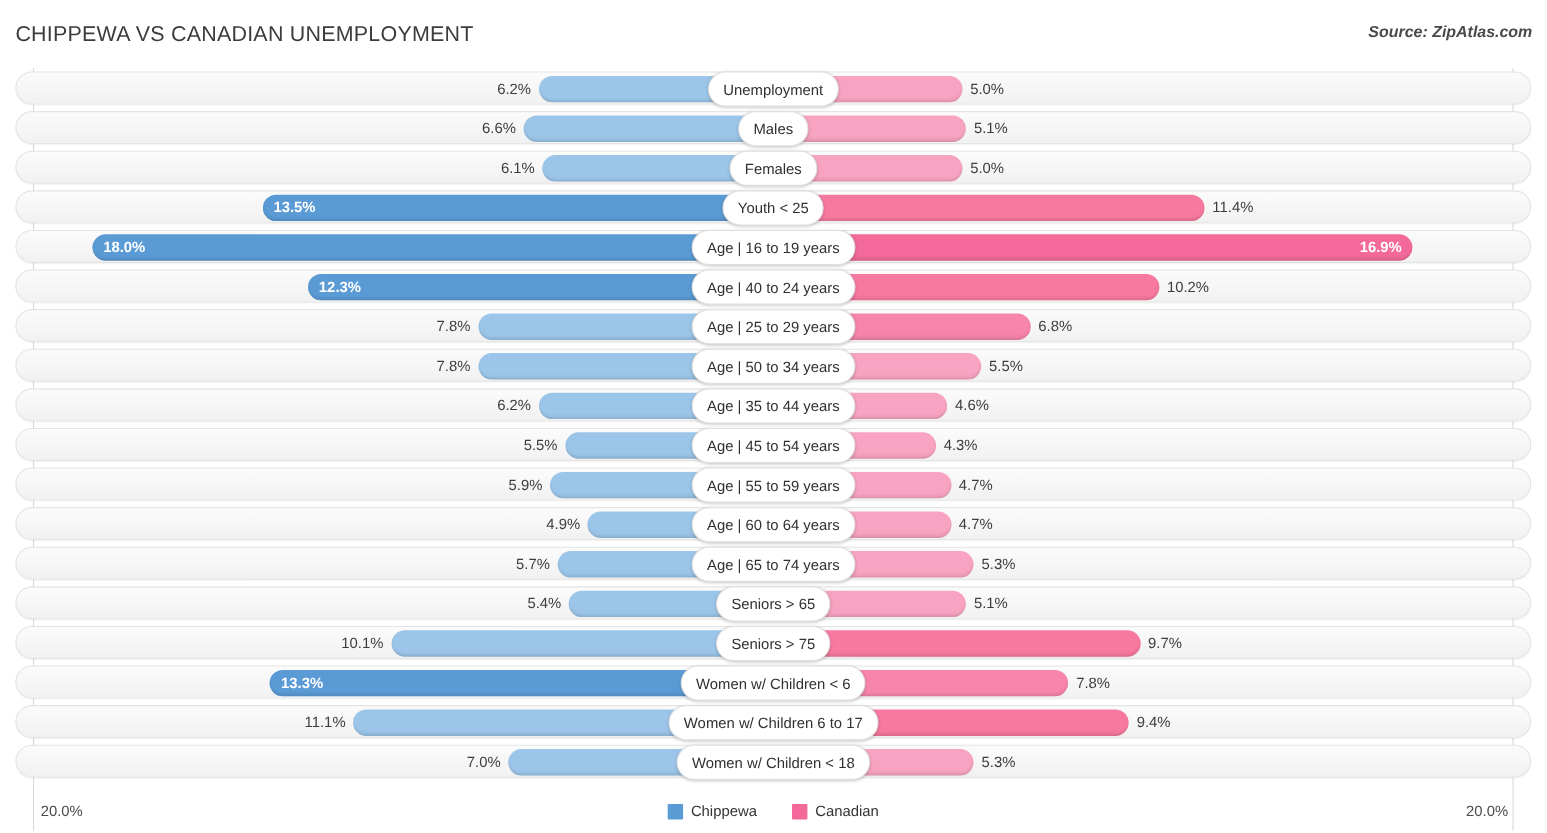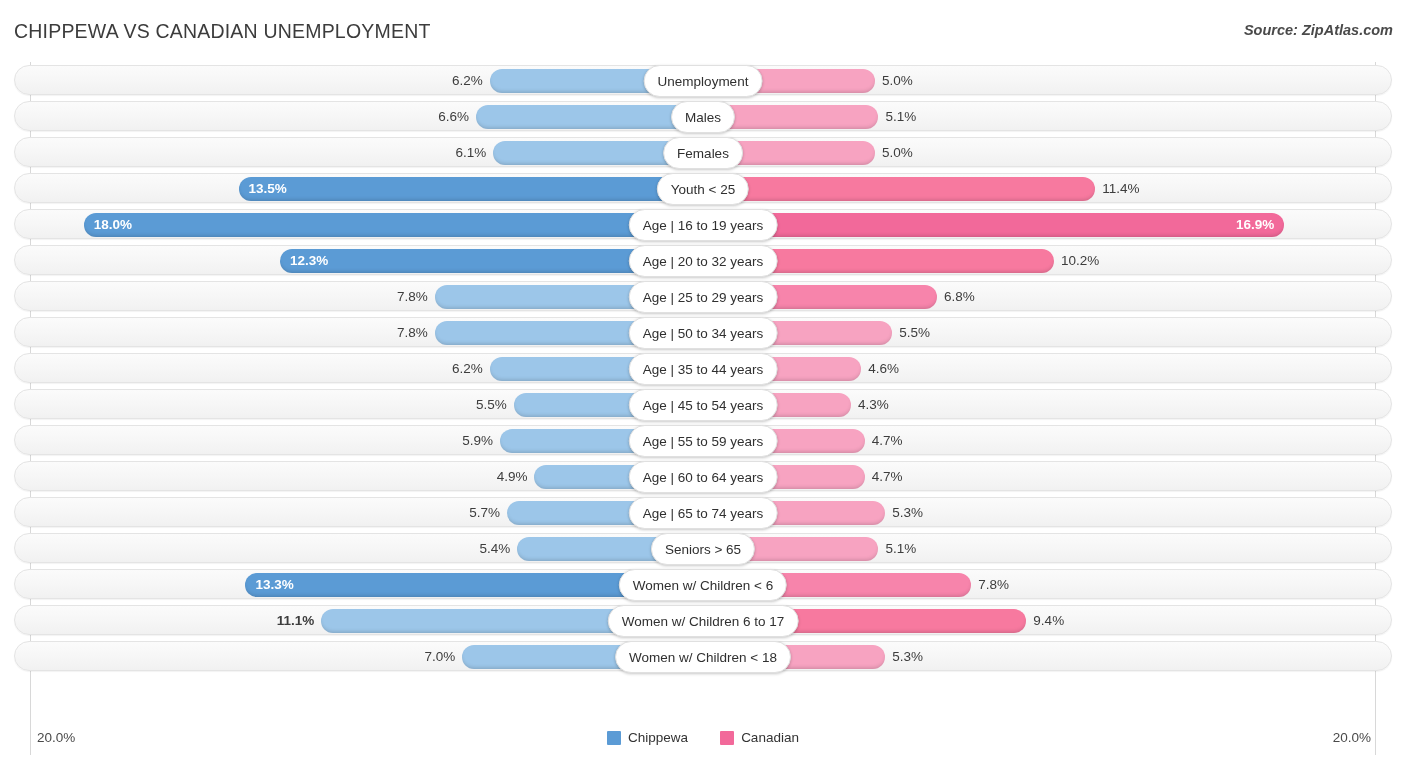--- a/index.html
+++ b/index.html
@@ -216,21 +216,21 @@
         <div class="bar right" style="left: 50%; width: 42.25%; background: rgb(242, 105, 154);"></div>
         <div class="val inside" style="left: calc(5% + 10px);">18.0%</div>
         <div class="val inside" style="right: calc(7.75% + 10px);">16.9%</div>
         <div class="pill">Age | 16 to 19 years</div>
       </div>
       <div class="row">
         <div class="bar left" style="right: 50%; width: 30.75%; background: rgb(91, 155, 213);"></div>
         <div class="bar right" style="left: 50%; width: 25.5%; background: rgb(247, 121, 159);"></div>
         <div class="val inside" style="left: calc(19.25% + 10px);">12.3%</div>
         <div class="val out-right" style="left: calc(75.5% + 7px);">10.2%</div>
-        <div class="pill">Age | 20 to 32 years</div>
+        <div class="pill">Age | 40 to 24 years</div>
       </div>
       <div class="row">
         <div class="bar left" style="right: 50%; width: 19.5%; background: rgb(156, 198, 233);"></div>
         <div class="bar right" style="left: 50%; width: 17%; background: rgb(247, 132, 171);"></div>
         <div class="val out-left" style="right: calc(69.5% + 7px);">7.8%</div>
         <div class="val out-right" style="left: calc(67% + 7px);">6.8%</div>
         <div class="pill">Age | 25 to 29 years</div>
       </div>
       <div class="row">
         <div class="bar left" style="right: 50%; width: 19.5%; background: rgb(156, 198, 233);"></div>
@@ -275,30 +275,37 @@
         <div class="pill">Age | 65 to 74 years</div>
       </div>
       <div class="row">
         <div class="bar left" style="right: 50%; width: 13.5%; background: rgb(156, 198, 233);"></div>
         <div class="bar right" style="left: 50%; width: 12.75%; background: rgb(247, 163, 193);"></div>
         <div class="val out-left" style="right: calc(63.5% + 7px);">5.4%</div>
         <div class="val out-right" style="left: calc(62.75% + 7px);">5.1%</div>
         <div class="pill">Seniors &gt; 65</div>
       </div>
       <div class="row">
+        <div class="bar left" style="right: 50%; width: 25.25%; background: rgb(156, 198, 233);"></div>
+        <div class="bar right" style="left: 50%; width: 24.25%; background: rgb(247, 121, 159);"></div>
+        <div class="val out-left" style="right: calc(75.25% + 7px);">10.1%</div>
+        <div class="val out-right" style="left: calc(74.25% + 7px);">9.7%</div>
+        <div class="pill">Seniors &gt; 75</div>
+      </div>
+      <div class="row">
         <div class="bar left" style="right: 50%; width: 33.25%; background: rgb(91, 155, 213);"></div>
         <div class="bar right" style="left: 50%; width: 19.5%; background: rgb(247, 132, 171);"></div>
         <div class="val inside" style="left: calc(16.75% + 10px);">13.3%</div>
         <div class="val out-right" style="left: calc(69.5% + 7px);">7.8%</div>
         <div class="pill">Women w/ Children &lt; 6</div>
       </div>
       <div class="row">
         <div class="bar left" style="right: 50%; width: 27.75%; background: rgb(156, 198, 233);"></div>
         <div class="bar right" style="left: 50%; width: 23.5%; background: rgb(247, 121, 159);"></div>
-        <div class="val out-left" style="right: calc(77.75% + 7px); font-weight: bold;">11.1%</div>
+        <div class="val out-left" style="right: calc(77.75% + 7px);">11.1%</div>
         <div class="val out-right" style="left: calc(73.5% + 7px);">9.4%</div>
         <div class="pill">Women w/ Children 6 to 17</div>
       </div>
       <div class="row">
         <div class="bar left" style="right: 50%; width: 17.5%; background: rgb(156, 198, 233);"></div>
         <div class="bar right" style="left: 50%; width: 13.25%; background: rgb(247, 163, 193);"></div>
         <div class="val out-left" style="right: calc(67.5% + 7px);">7.0%</div>
         <div class="val out-right" style="left: calc(63.25% + 7px);">5.3%</div>
         <div class="pill">Women w/ Children &lt; 18</div>
       </div>

